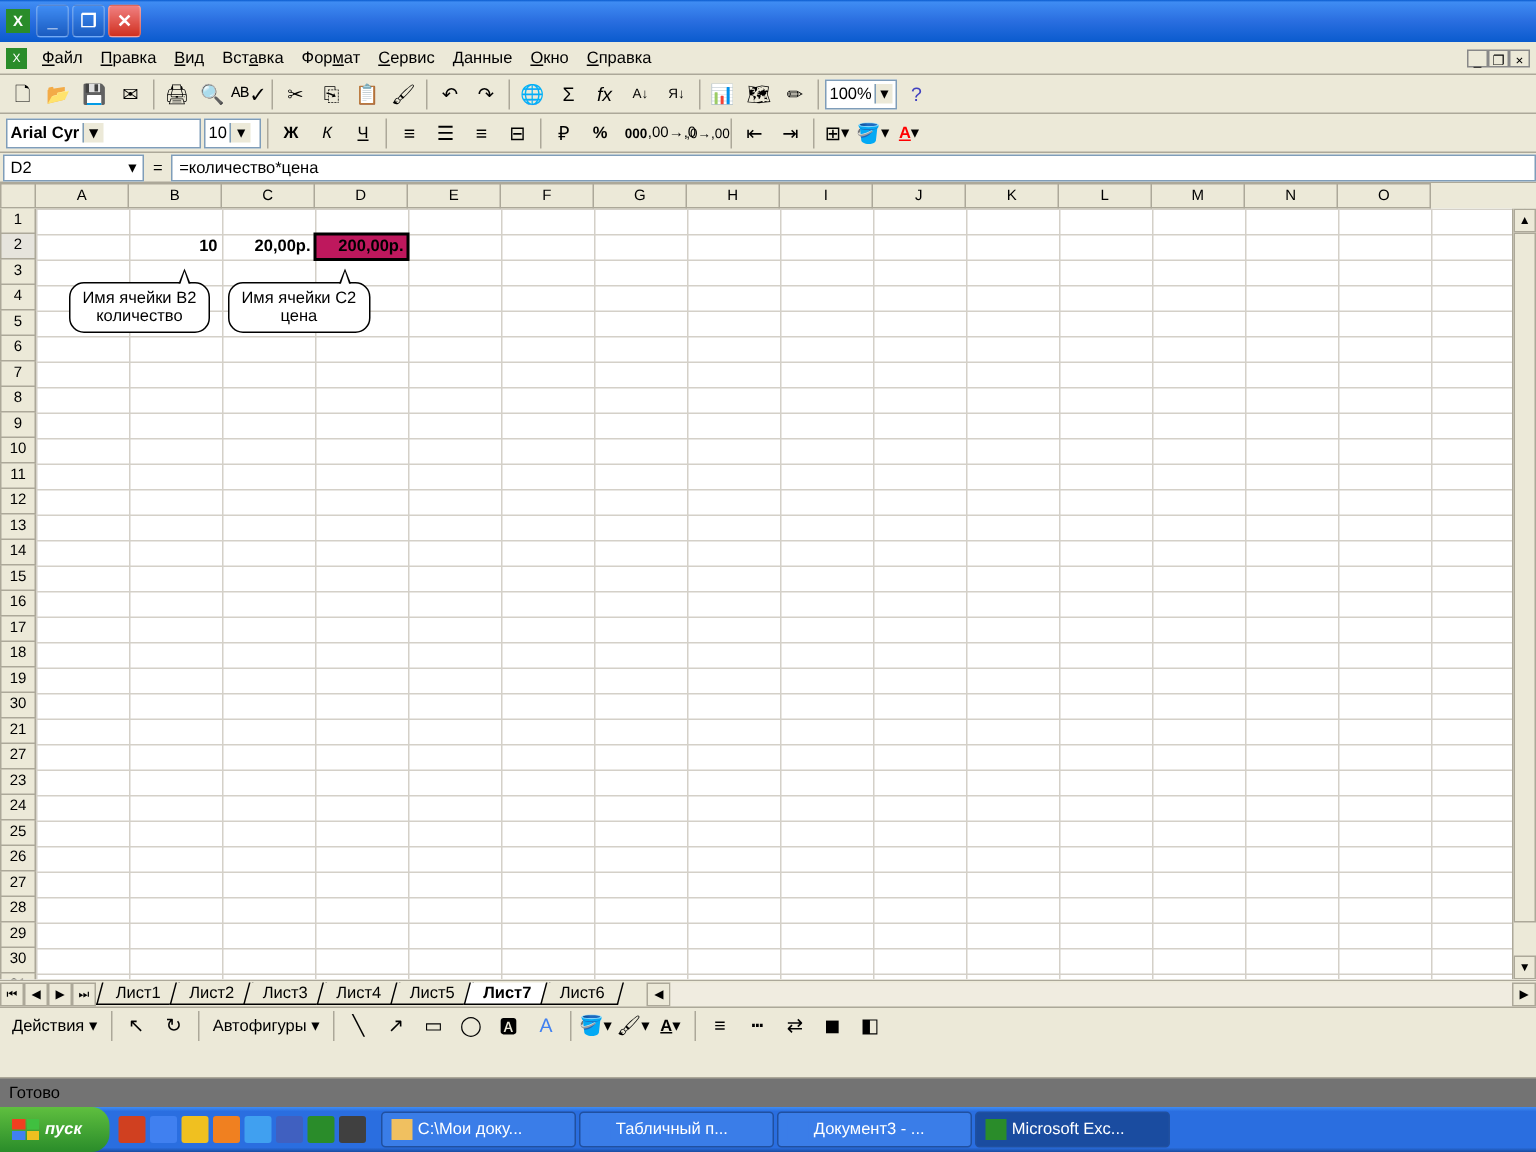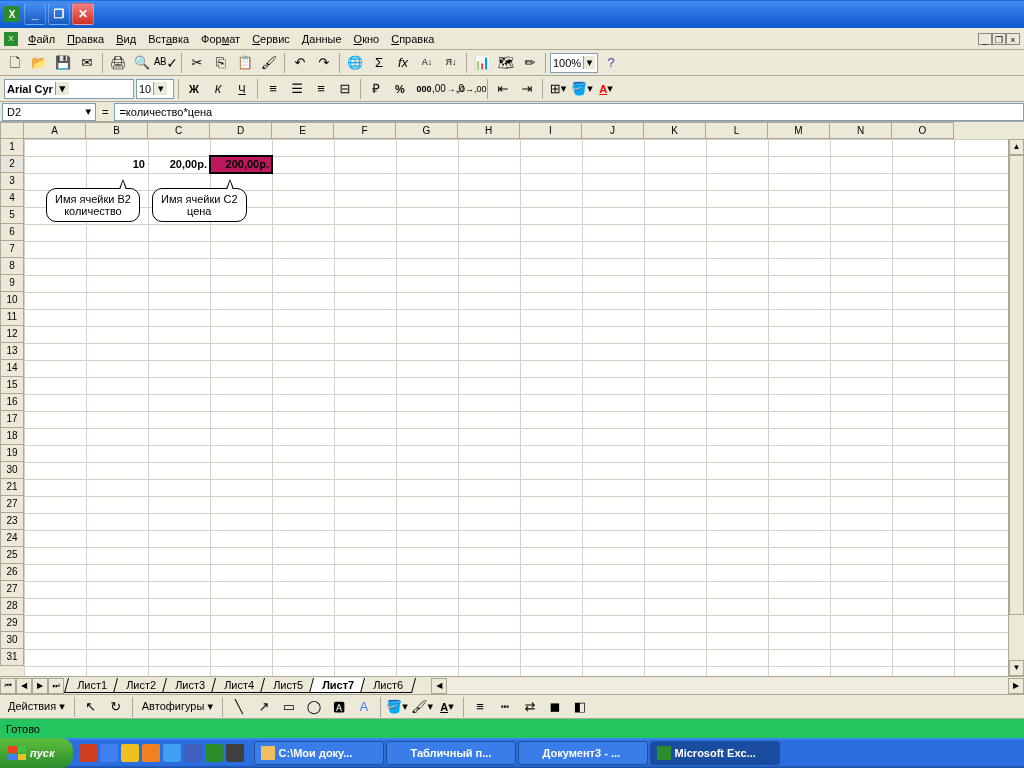--- a/index.html
+++ b/index.html
@@ -77,34 +77,34 @@
 .sheettab.active { background: white; font-weight: bold; }
 .hscroll { flex: 1; margin-left: 20px; display: flex; background: #ece9d8; }
 .hscroll .sbtn { width: 16px; height: 16px; border: 1px solid #aca899; text-align: center; line-height: 14px; font-size: 8px; }
 .hscroll .track { flex: 1; background: #f0ece0; }
 
 
 .drawbar { background: #ece9d8; border-top: 1px solid #aca899; height: 24px; display: flex; align-items: center; padding: 0 4px; gap: 3px; }
 .drawbar .lbl { padding: 0 4px; }
 
 
-.statusbar { background: #22c55e; border-top: 1px solid #aca899; height: 20px; display: flex; align-items: center; padding: 0 6px; }
+.statusbar { background: #737373; border-top: 1px solid #aca899; height: 20px; display: flex; align-items: center; padding: 0 6px; margin-top: 23px; }
 .statusbar .ready { flex: 1; }
 .statusbar .indgroup { display: flex; gap: 2px; }
 .statusbar .ind { width: 36px; border: 1px inset #aca899; text-align: center; font-size: 10px; height: 16px; line-height: 14px; }
 
 
 .taskbar { background: linear-gradient(to bottom, #3f8cf3 0%, #2a6ee0 10%, #2a6ee0 90%, #1a4ca0 100%); height: 30px; display: flex; align-items: center; }
 .start { background: linear-gradient(to bottom, #5fbf3f, #2a8c2a); height: 30px; border-radius: 0 12px 12px 0; padding: 0 18px 0 8px; display: flex; align-items: center; color: white; font-weight: bold; font-style: italic; font-size: 15px; gap: 4px; }
 .start .winflag { width: 18px; height: 14px; display: grid; grid-template-columns: 1fr 1fr; grid-template-rows: 1fr 1fr; gap: 1px; }
 .start .winflag span:nth-child(1){background:#f04020} .start .winflag span:nth-child(2){background:#40c040}
 .start .winflag span:nth-child(3){background:#4080f0} .start .winflag span:nth-child(4){background:#f0c020}
 .ql { display: flex; gap: 3px; padding: 0 6px; }
 .ql .qicon { width: 18px; height: 18px; border-radius: 2px; }
-.taskbtns { display: flex; gap: 2px; padding: 0 4px; flex: 1; font-weight: bold; }
+.taskbtns { display: flex; gap: 2px; padding: 0 4px; flex: 1; }
 .taskbtn { background: #3a7de8; border: 1px solid #2050a0; border-radius: 3px; height: 24px; padding: 0 6px; color: white; display: flex; align-items: center; gap: 4px; width: 130px; overflow: hidden; white-space: nowrap; font-size: 11px; }
 .taskbtn.active { background: #1a4ca0; }
 .taskbtn .ticon { width: 14px; height: 14px; background: #f0c020; flex-shrink: 0; }
 .tray { background: #1a8ce0; height: 30px; padding: 0 8px; display: flex; align-items: center; gap: 4px; color: white; border-left: 1px solid #0a5bce; }
 .tray .lang { font-size: 11px; }
 .tray .ticon { width: 14px; height: 14px; }
 .tray .clock { font-size: 11px; }
 
 
 .g { font-family: Arial; font-size: 13px; line-height: 1; }

